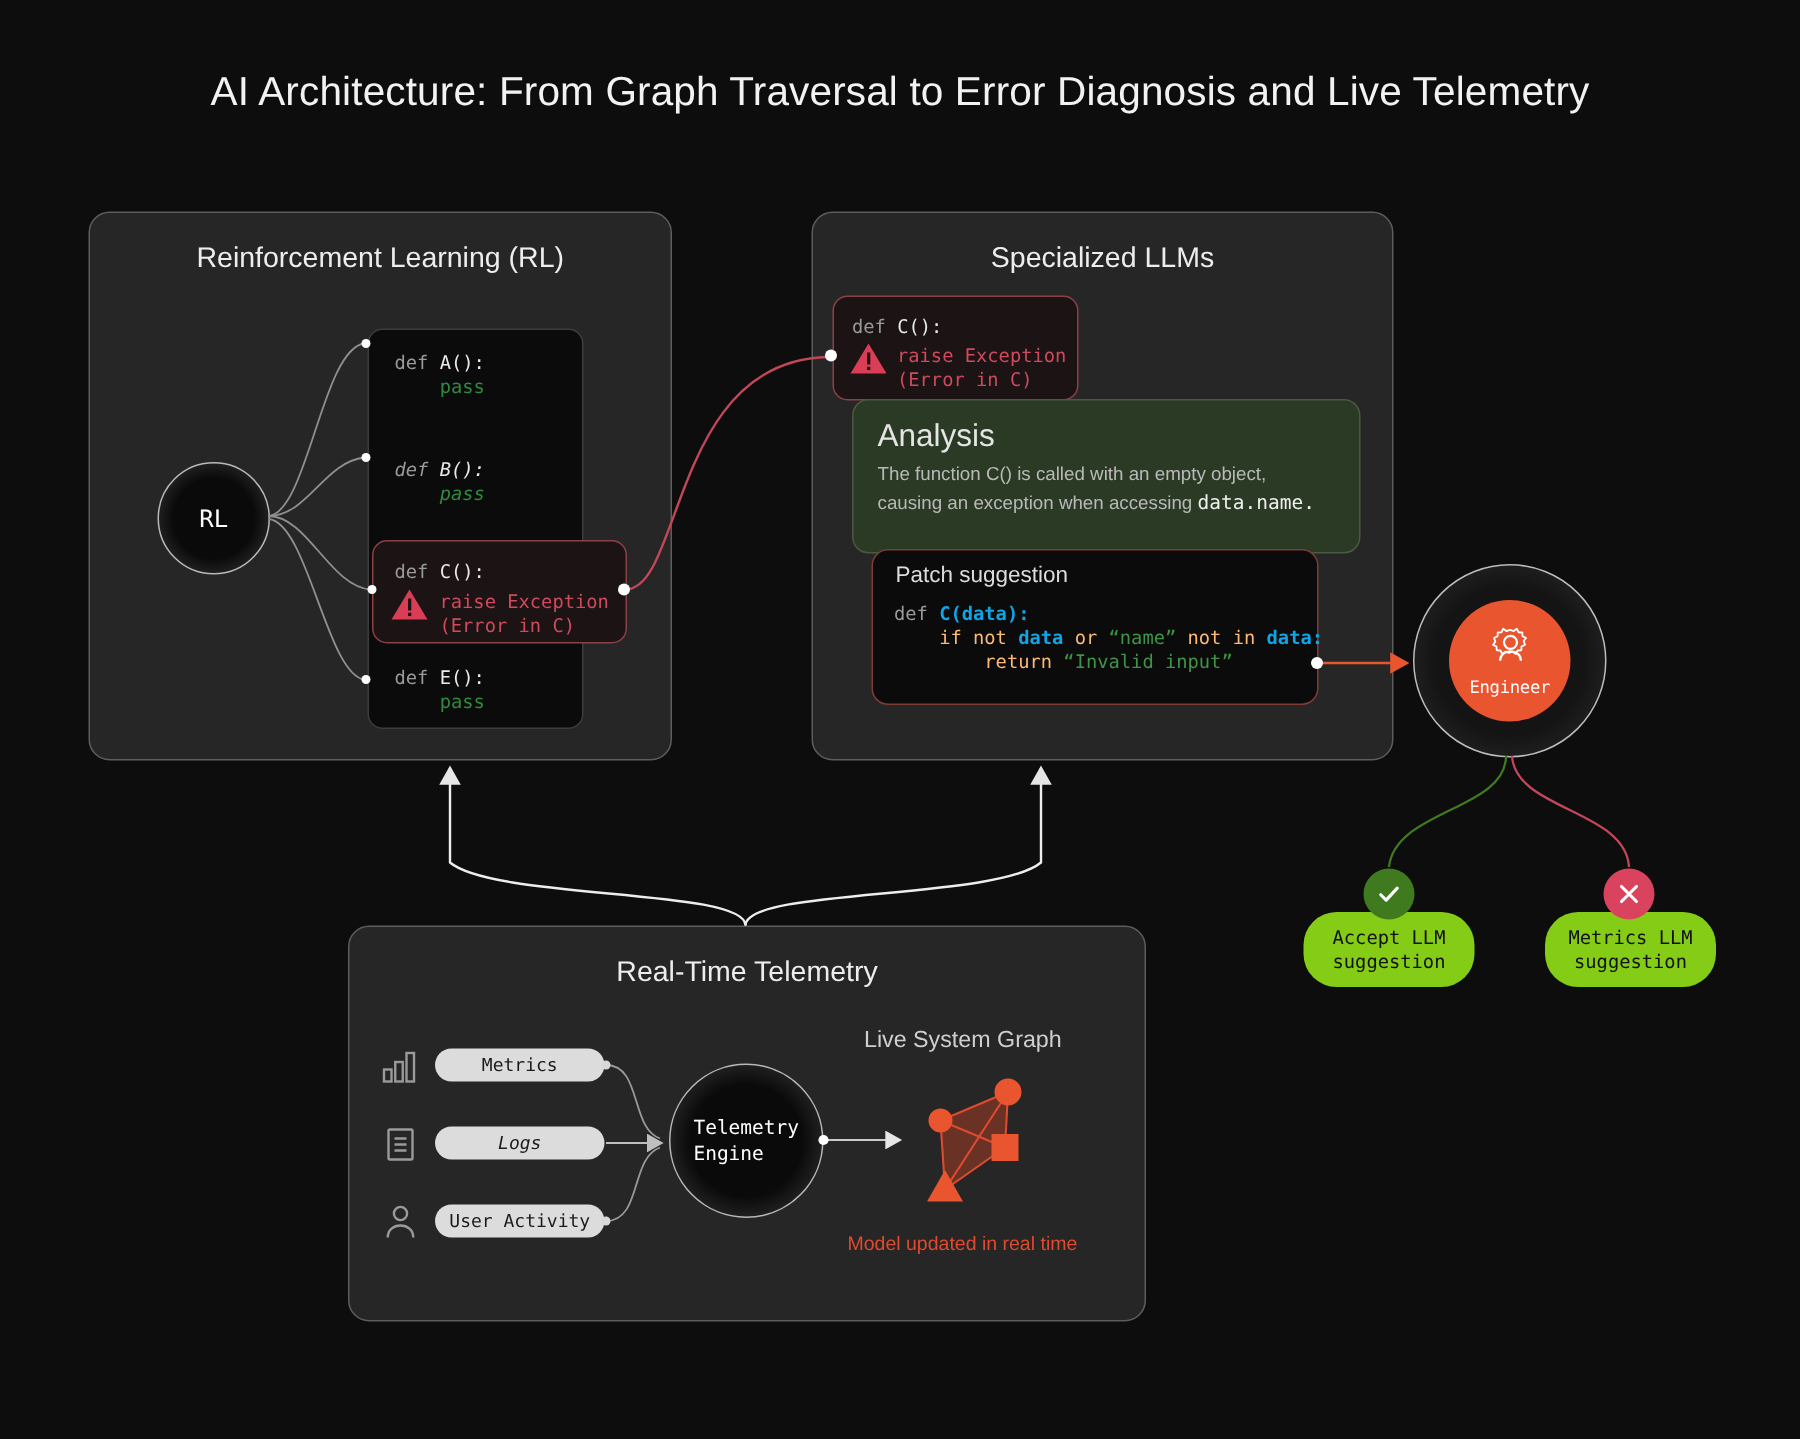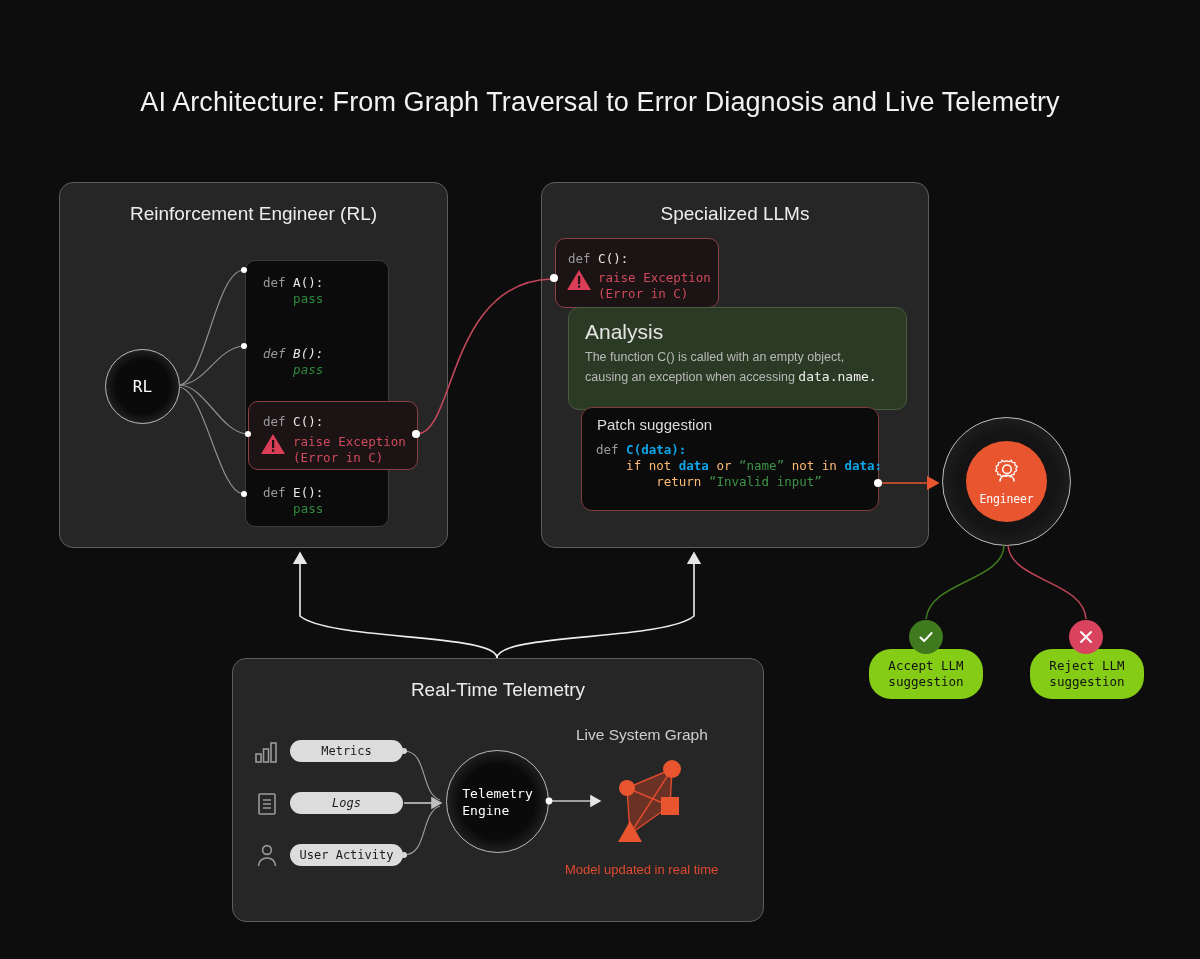--- a/index.html
+++ b/index.html
@@ -1,21 +1,21 @@
 <!DOCTYPE html>
 <html><head>
 <meta charset="utf-8">
 <style>
   html,body{margin:0;padding:0;background:#0d0d0d;}
   body{
     width:1200px;height:959px;position:relative;overflow:hidden;
     font-family:"Liberation Sans",sans-serif;
     color:#e8e8e8;
   }
-  .stage{position:absolute;inset:0;margin-top:41px;}
+  .stage{position:absolute;inset:0;}
   .abs{position:absolute;}
 
   
   #page-title{
     left:0;top:46px;width:1200px;text-align:center;
     font-size:27px;font-weight:400;letter-spacing:.1px;color:#f2f2f2;
     white-space:nowrap;
   }
 
   
@@ -136,21 +136,21 @@
   #reject-badge{left:1069px;top:579px;background:#d9435e;}
 </style>
 </head>
 <body>
 
 <div class="stage">
 
   <div class="abs" id="page-title">AI Architecture: From Graph Traversal to Error Diagnosis and Live Telemetry</div>
 
   <div class="abs panel" id="panel-rl">
-    <div class="panel-title">Reinforcement Engineer (RL)</div>
+    <div class="panel-title">Reinforcement Learning (RL)</div>
   </div>
 
   <div class="code-card" id="rl-funcs">
     <div id="rl-fn-a">
       <div class="code-line"><span class="kw-def">def </span><span class="fn">A():</span></div>
       <div class="code-line">    <span class="pass">pass</span></div>
     </div>
     <div id="rl-fn-b">
       <div class="code-line"><span class="kw-def">def </span><span class="fn">B():</span></div>
       <div class="code-line">    <span class="pass">pass</span></div>
@@ -228,21 +228,21 @@
     </div>
   </div>
   <div class="badge" id="accept-badge">
     <svg width="20" height="20" viewBox="0 0 20 20">
         <path d="M4.5 10.5 l3.6 3.6 7.4-8" fill="none" stroke="#fff" stroke-width="2.1" stroke-linecap="round" stroke-linejoin="round"></path>
       </svg>
   </div>
 
   <div class="choice-pill" id="reject-pill">
     <div>
-      <div>Reject LLM</div>
+      <div>Metrics LLM</div>
       <div>suggestion</div>
     </div>
   </div>
   <div class="badge" id="reject-badge">
     <svg width="20" height="20" viewBox="0 0 20 20">
         <path d="M5 5 L15 15 M15 5 L5 15" fill="none" stroke="#fff" stroke-width="2.1" stroke-linecap="round"></path>
       </svg>
   </div>
 
   <div class="abs panel" id="panel-tel">

